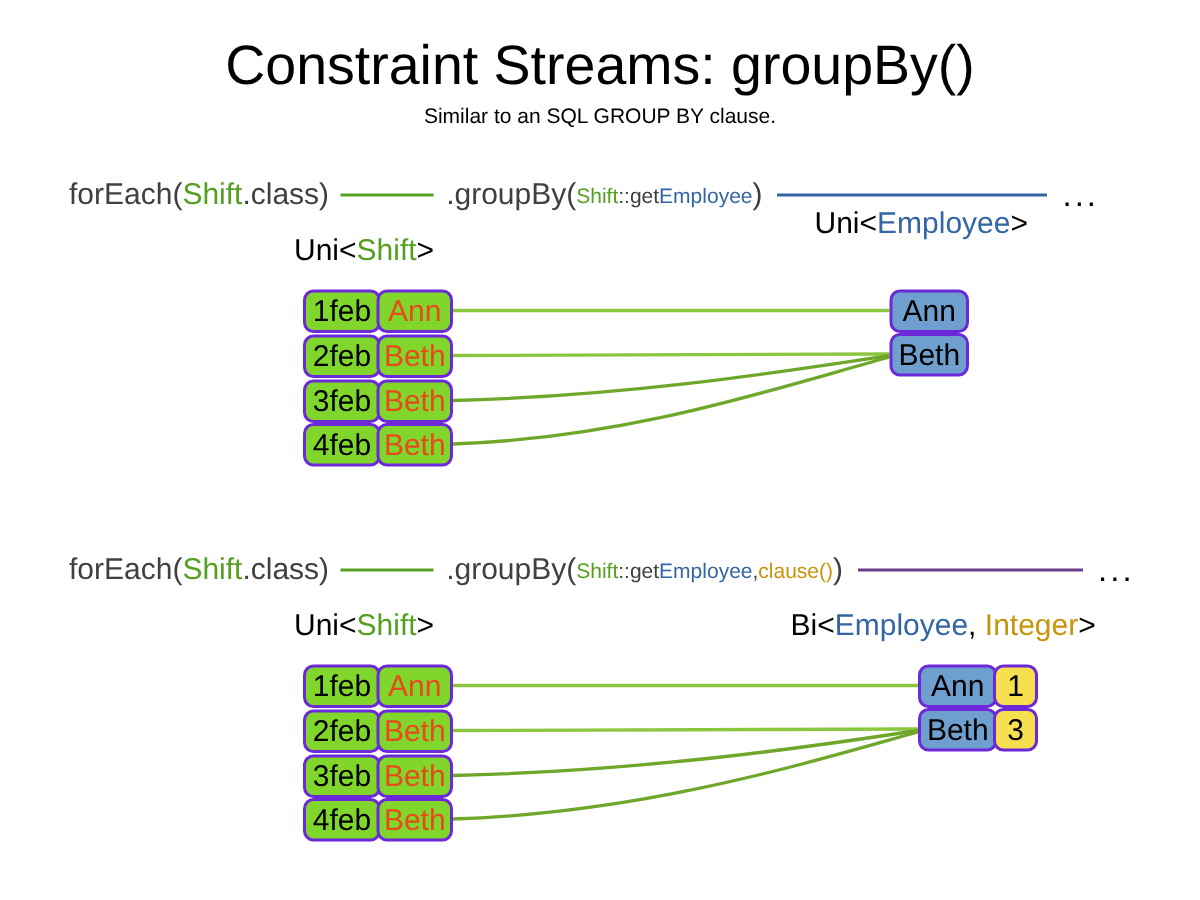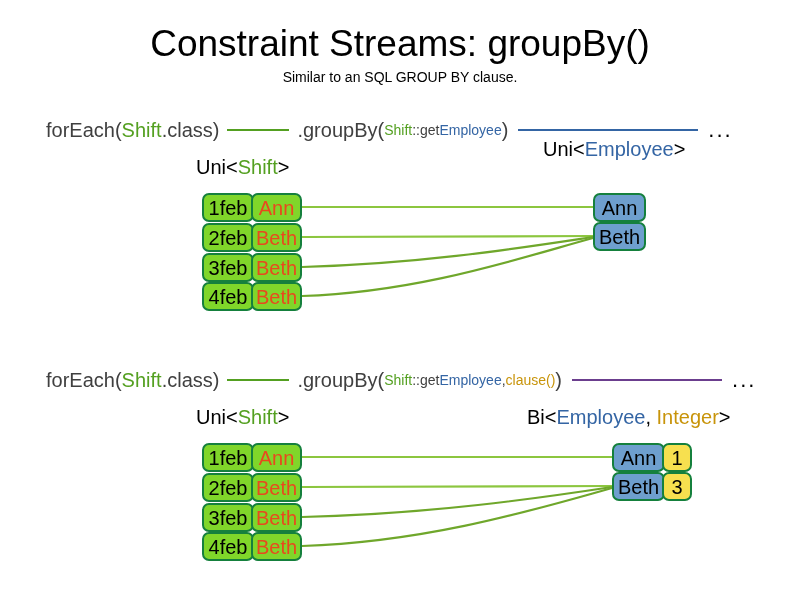--- a/index.html
+++ b/index.html
@@ -102,21 +102,21 @@
   
   .fact {
     position: absolute;
     box-sizing: border-box;
     display: flex;
     align-items: stretch;
     height: 29px;
   }
   .cell {
     box-sizing: border-box;
-    border: 2px solid #15803d;
+    border: 2px solid #6d28d9;
     border-radius: 7px;
     display: flex;
     align-items: center;
     justify-content: center;
     font-size: 20px;
     line-height: 20px;
     white-space: nowrap;
     overflow: hidden;
   }
   .cell.green  { background: #80D62A; color: #000000; }

